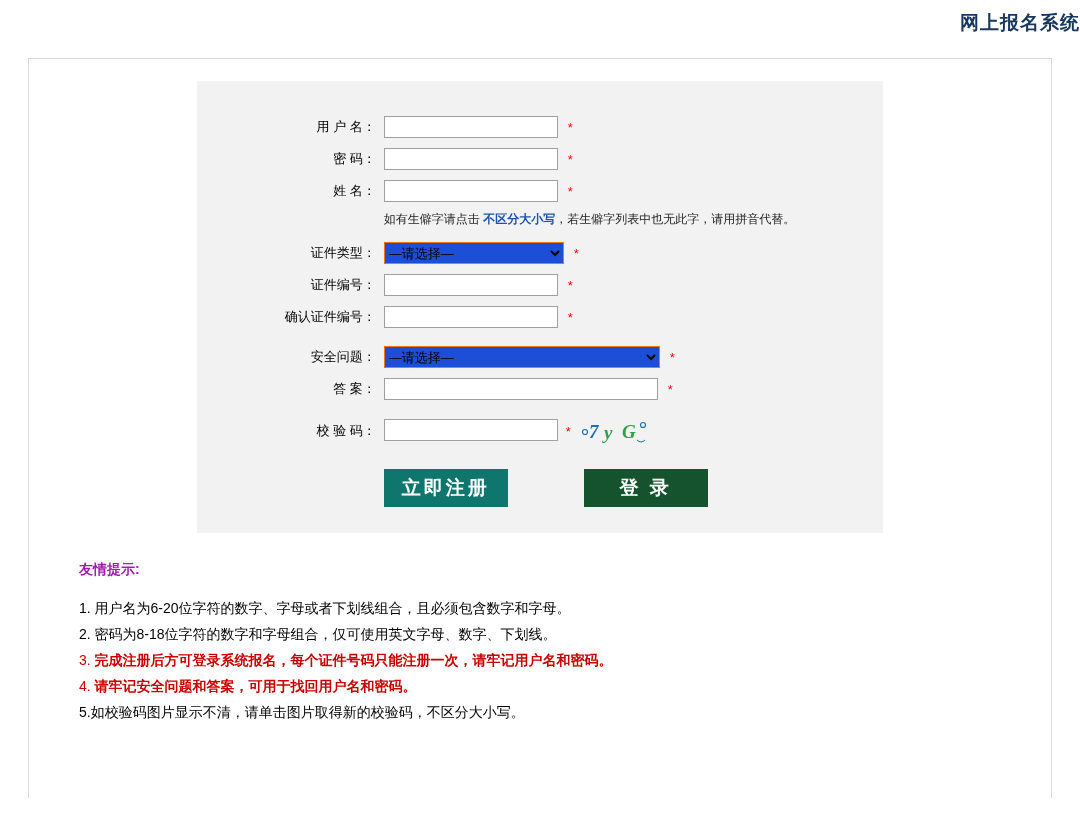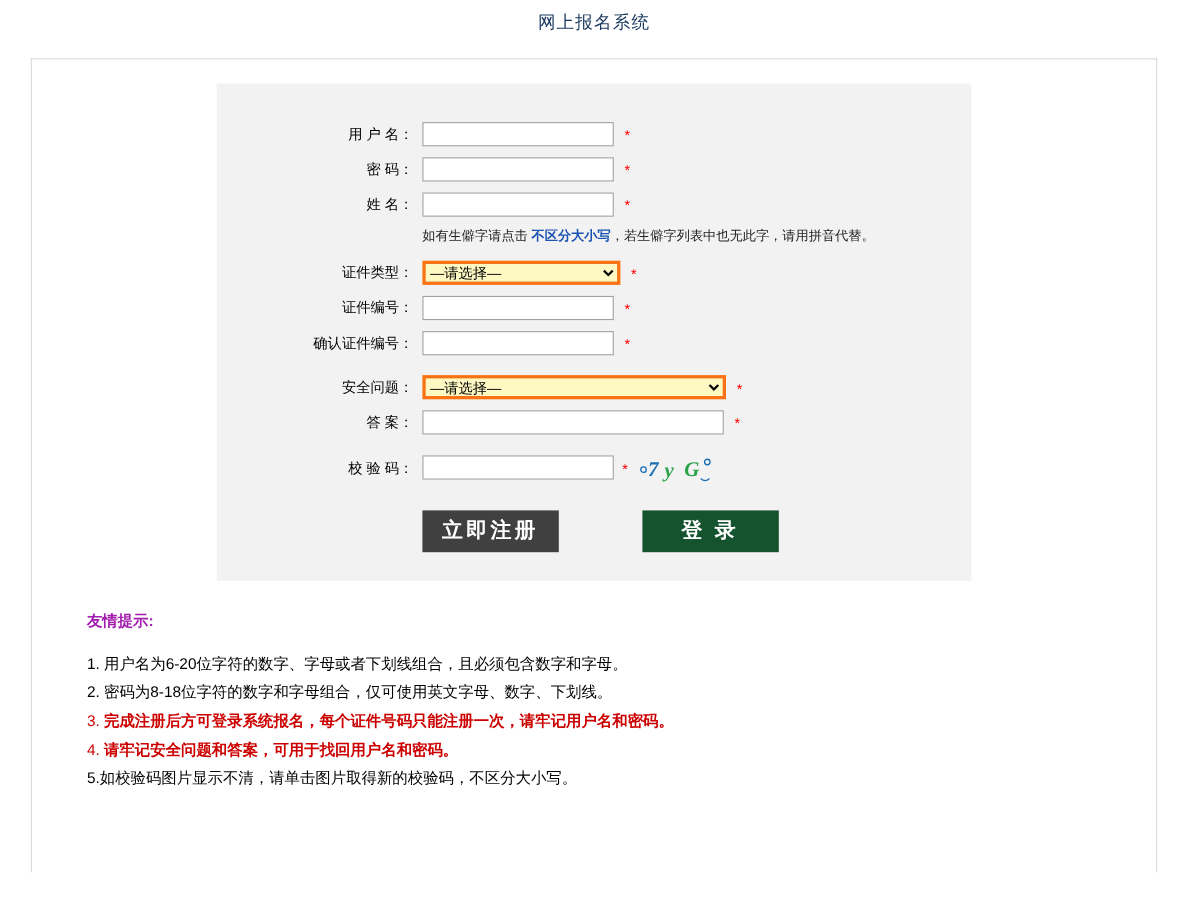--- a/index.html
+++ b/index.html
@@ -9,23 +9,23 @@
   body {
     width: 1080px;
     height: 816px;
     background: #ffffff;
     font-family: "Liberation Sans", sans-serif;
     font-size: 14px;
     color: #000000;
     overflow: hidden;
   }
   .page-title {
-    text-align: center;
-    font-size: 16px;
-    font-weight: normal;
+    text-align: right;
+    font-size: 19px;
+    font-weight: bold;
     color: #17365d;
     padding-top: 10px;
     letter-spacing: 1px;
   }
   .outer-panel {
     margin: 22px 28px 0 28px;
     border: 1px solid #d9d9d9;
     border-bottom: none;
     background: #ffffff;
     height: 740px;
@@ -71,22 +71,22 @@
   input.txt.wide {
     width: 268px;
   }
   input.txt.code {
     width: 168px;
   }
   select.sel {
     width: 180px;
     height: 22px;
     font-size: 13px;
-    border: 3px solid #f97316;
-    background: #fef9c3;
+    border: 1px solid #f97316;
+    background: #1d4ed8;
     box-sizing: border-box;
   }
   select.sel.wide {
     width: 276px;
   }
   .star {
     color: #ff0000;
     font-size: 13px;
     padding-left: 6px;
     vertical-align: middle;
@@ -130,21 +130,21 @@
     letter-spacing: 3px;
     font-family: "Liberation Sans", sans-serif;
     cursor: pointer;
     width: 124px;
     height: 38px;
     line-height: 38px;
     text-align: center;
     display: inline-block;
   }
   .btn-register {
-    background: #404040;
+    background: #0f766e;
   }
   .btn-login {
     background: #14532d;
   }
   .tips {
     margin: 28px 0 0 50px;
   }
   .tips-title {
     color: #a21caf;
     font-weight: bold;

